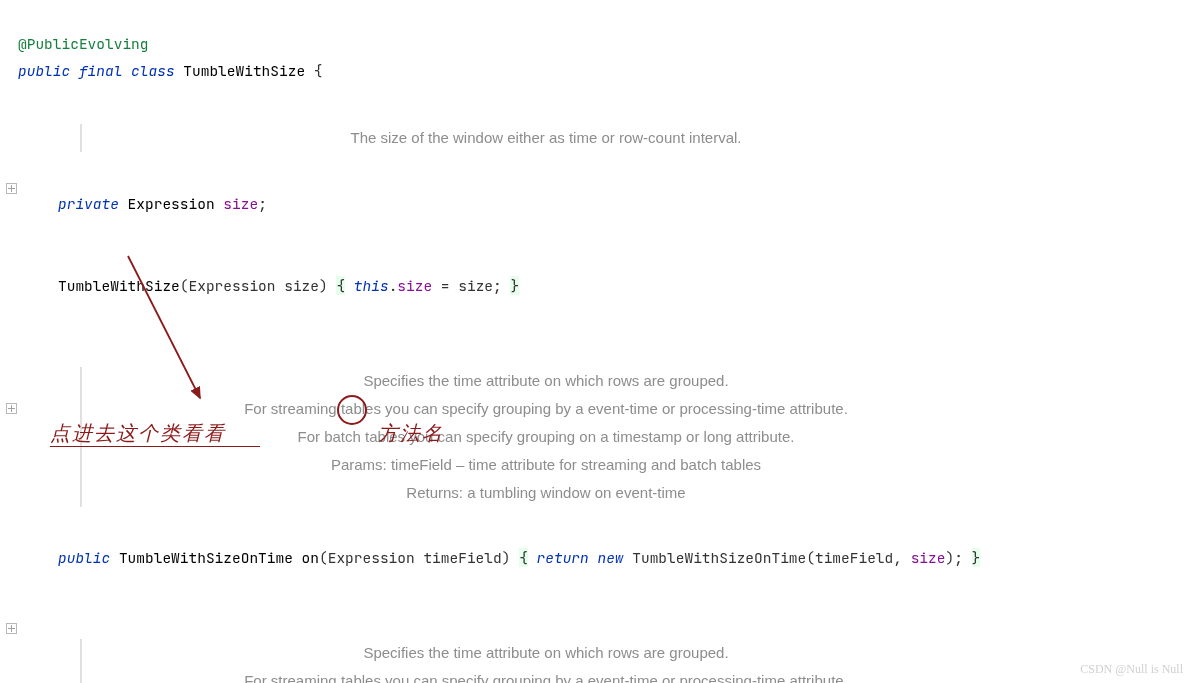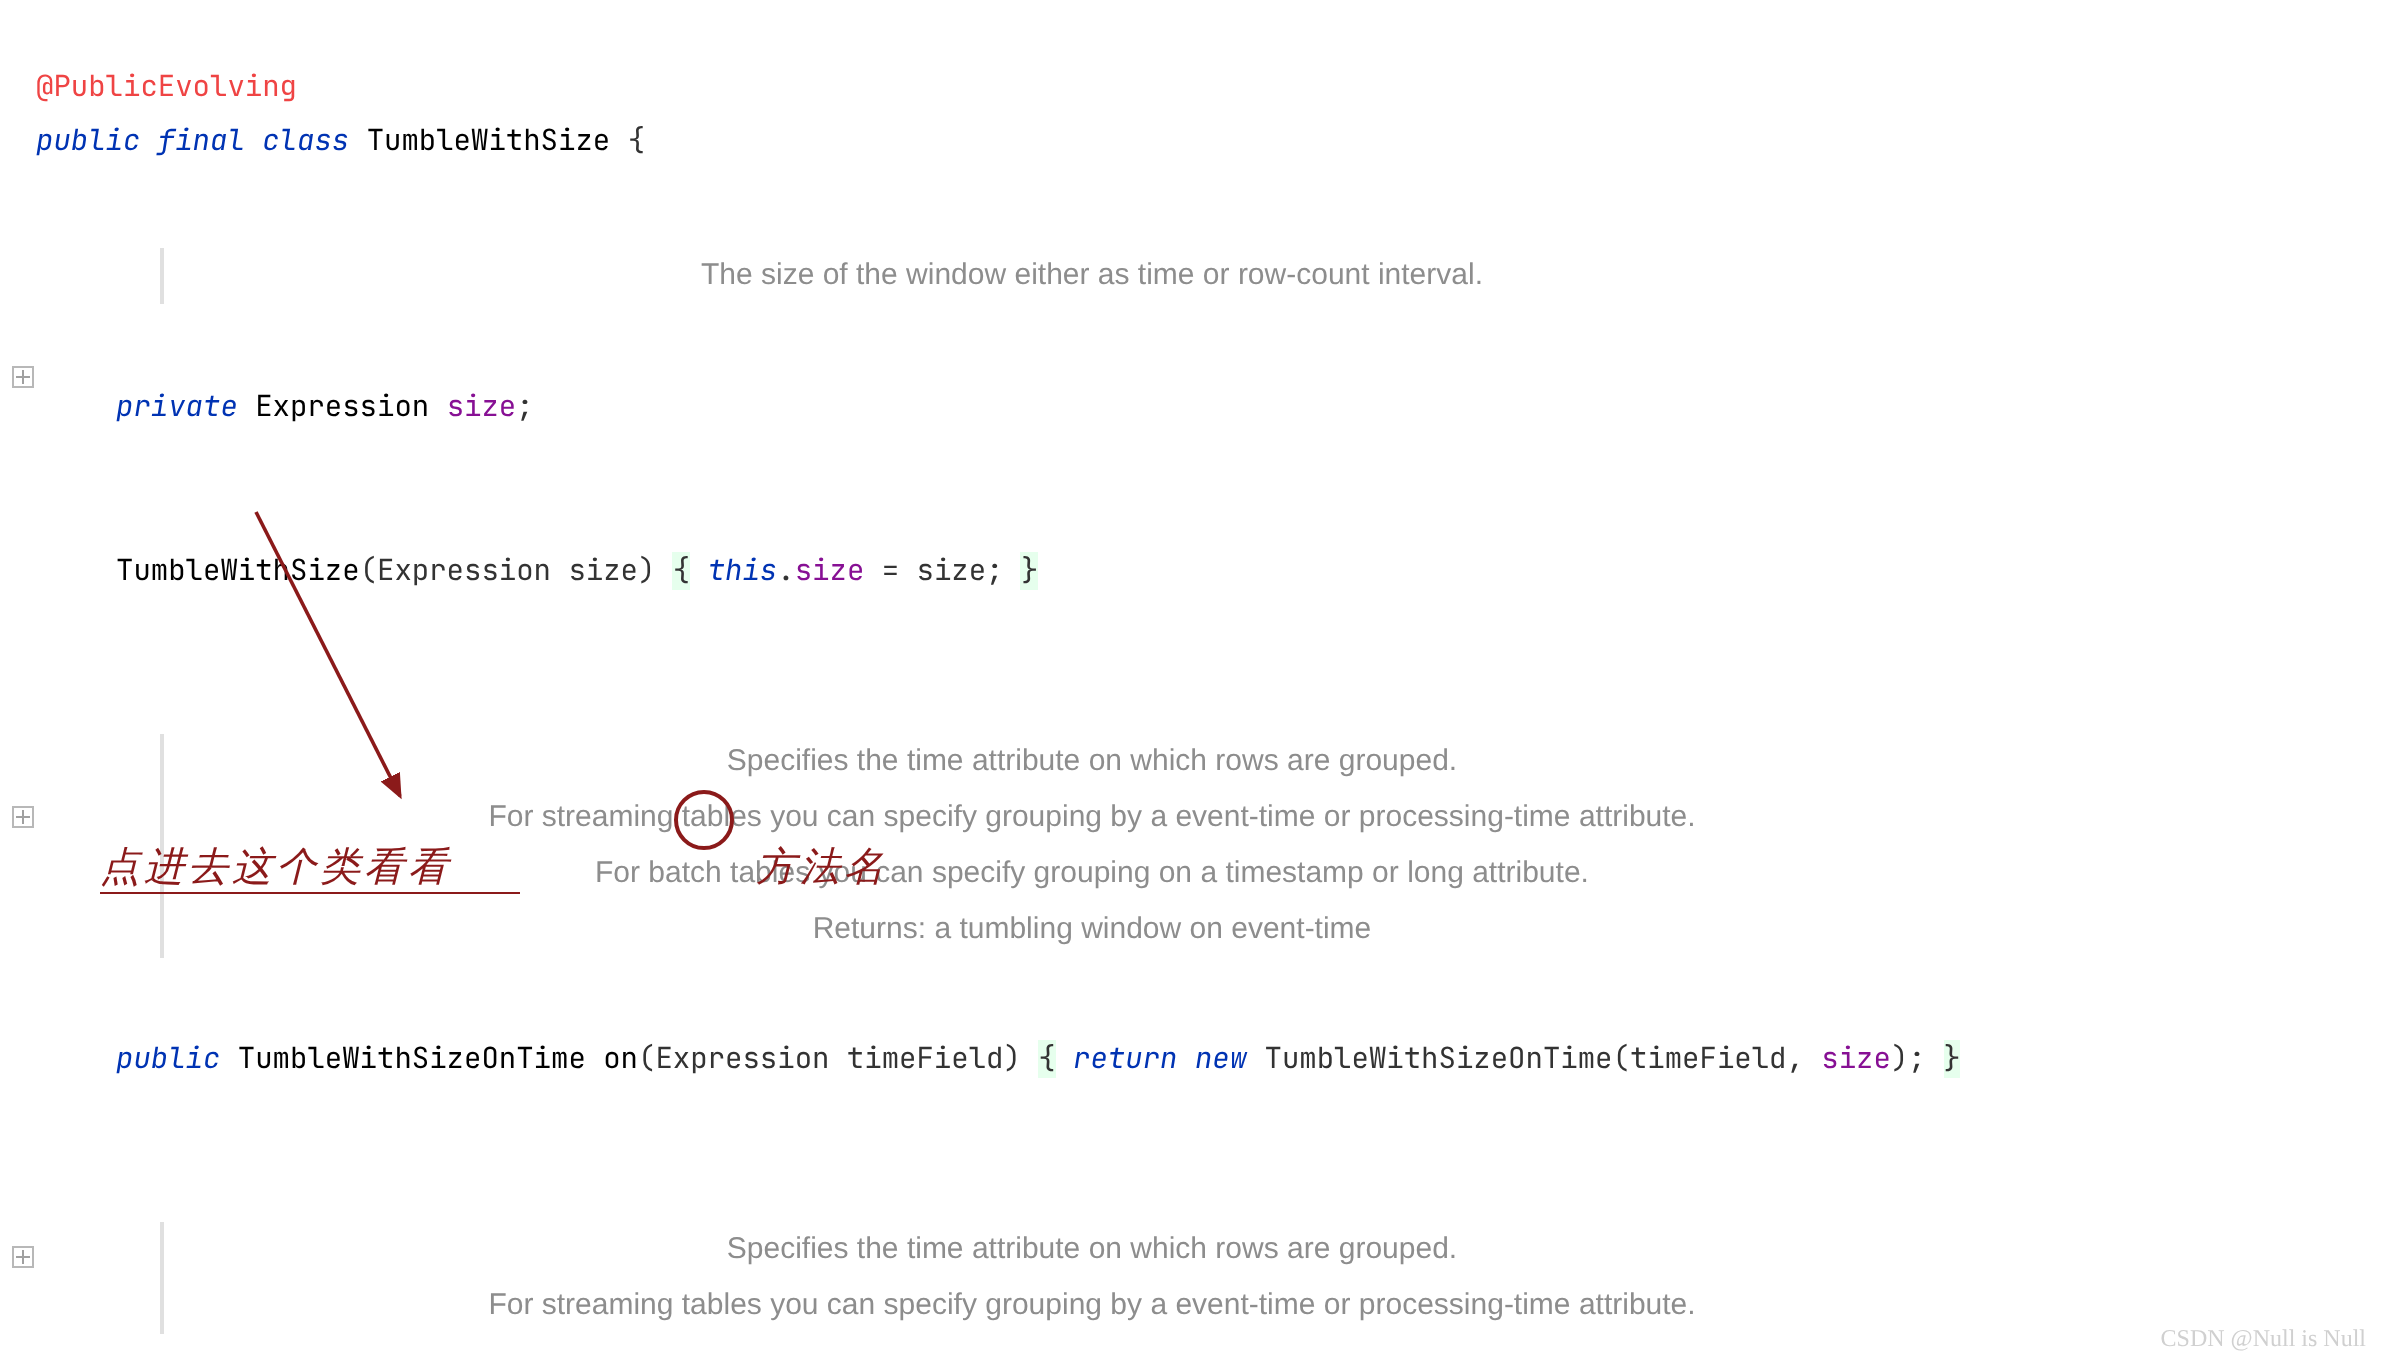--- a/index.html
+++ b/index.html
@@ -44,21 +44,21 @@
     width: 1px; height: 7px;
     background: #a0a0a0;
   }
   .code {
     margin-left: 18px;
     padding-top: 2px;
     line-height: 27.5px;
     white-space: pre;
   }
   .k  { color: #0033b3; font-style: italic; } 
-  .ann{ color: #ef4444; } 
+  .ann{ color: #15803d; } 
   .ty { color: #000000; } 
   .mtd{ color: #000000; margin-top: 20px; }
   .pr { color: #871094; }
   .hl { background: #e6ffed; }
 
   .doc {
     font-family: -apple-system, "Segoe UI", Arial, sans-serif;
     color: #8d8d8d;
     font-size: 15px;
     line-height: 28px;
@@ -121,20 +121,21 @@
       <p>The size of the window either as time or row-count interval.</p>
     </div>
 <span class="ind1"><span class="k">private</span> <span class="ty">Expression</span> <span class="pr">size</span><span>;</span></span>
 <span> </span>
 <span class="ind1"><span class="ty">TumbleWithSize</span><span>(Expression size)</span> <span class="hl">{</span> <span class="k">this</span><span>.</span><span class="pr">size</span><span> = size; </span><span class="hl">}</span></span>
 
 <div class="docblock doc">
   <p>Specifies the time attribute on which rows are grouped.</p>
   <p>For streaming tables you can specify grouping by a event-time or processing-time attribute.</p>
   <p>For batch tables you can specify grouping on a timestamp or long attribute.</p>
+  <p>Params:  timeField – time attribute for streaming and batch tables</p>
   <p>Returns: a tumbling window on event-time</p>
 </div>
 <span class="ind1"><span class="k">public</span> <span class="ty">TumbleWithSizeOnTime</span> <span class="mtd">on</span><span>(Expression timeField)</span> <span class="hl">{</span> <span class="k">return</span> <span class="k">new</span> <span>TumbleWithSizeOnTime(timeField, </span><span class="pr">size</span><span>); </span><span class="hl">}</span></span>
 
 <div class="docblock doc">
   <p>Specifies the time attribute on which rows are grouped.</p>
   <p>For streaming tables you can specify grouping by a event-time or processing-time attribute.</p>
 
 </div>
 

